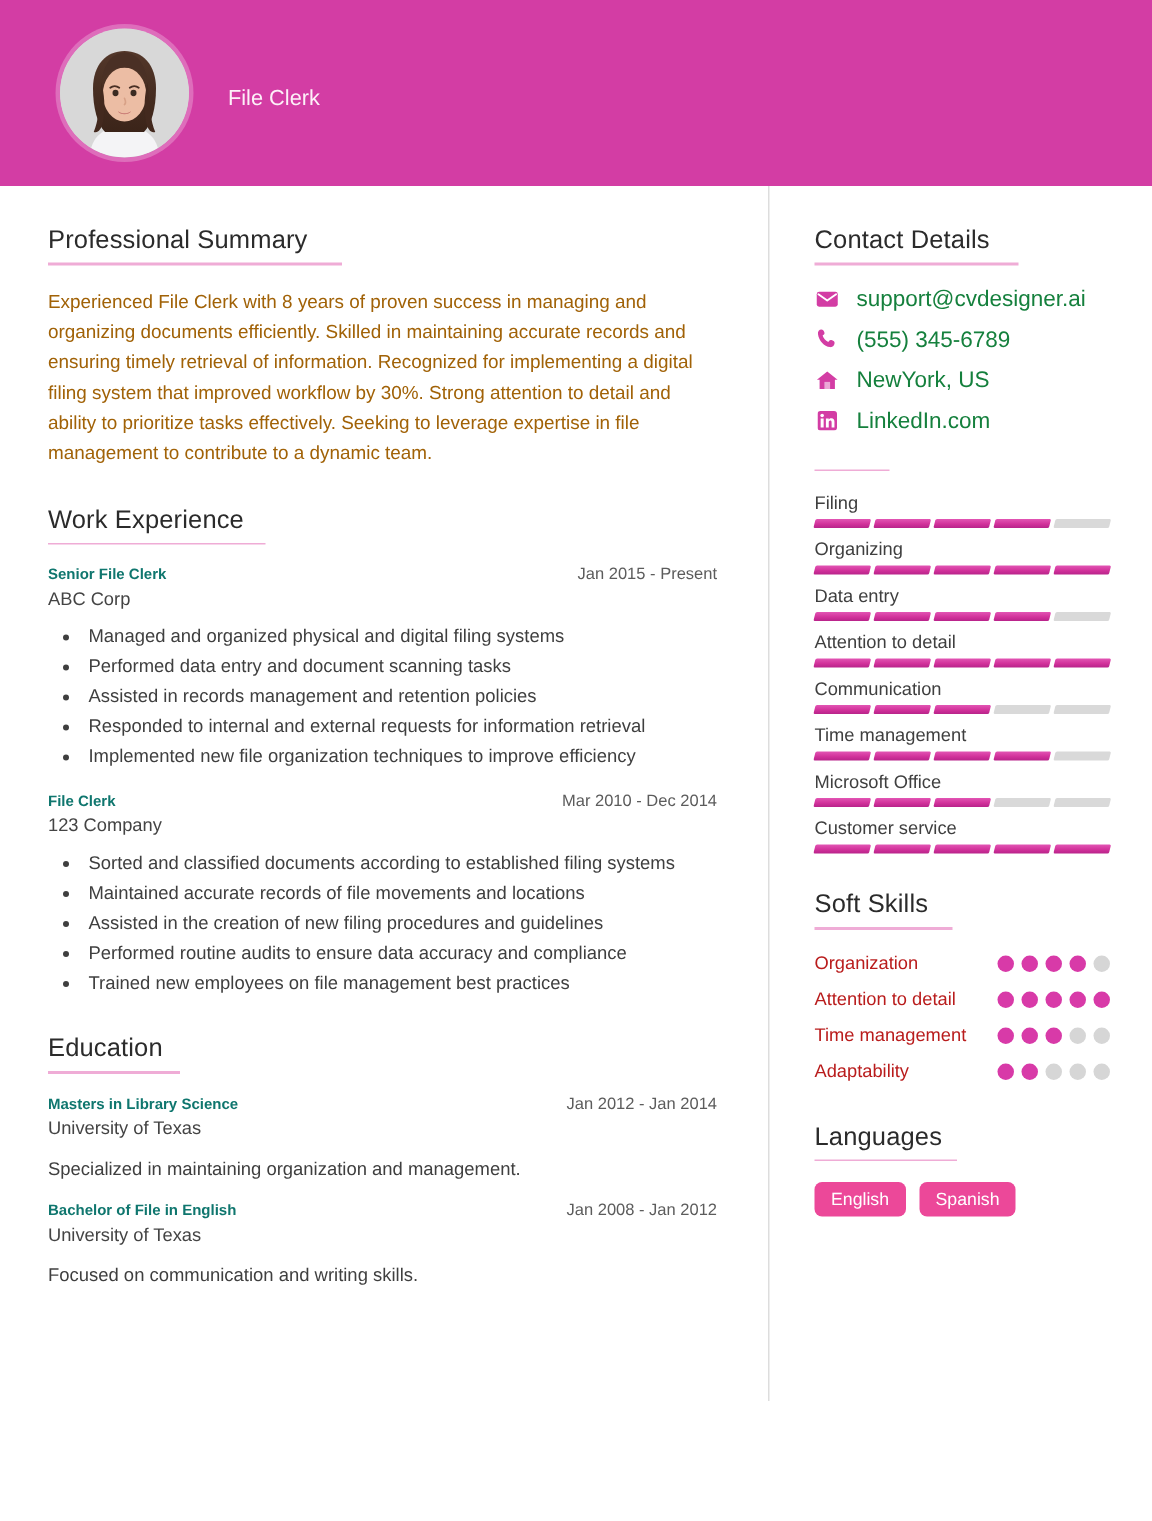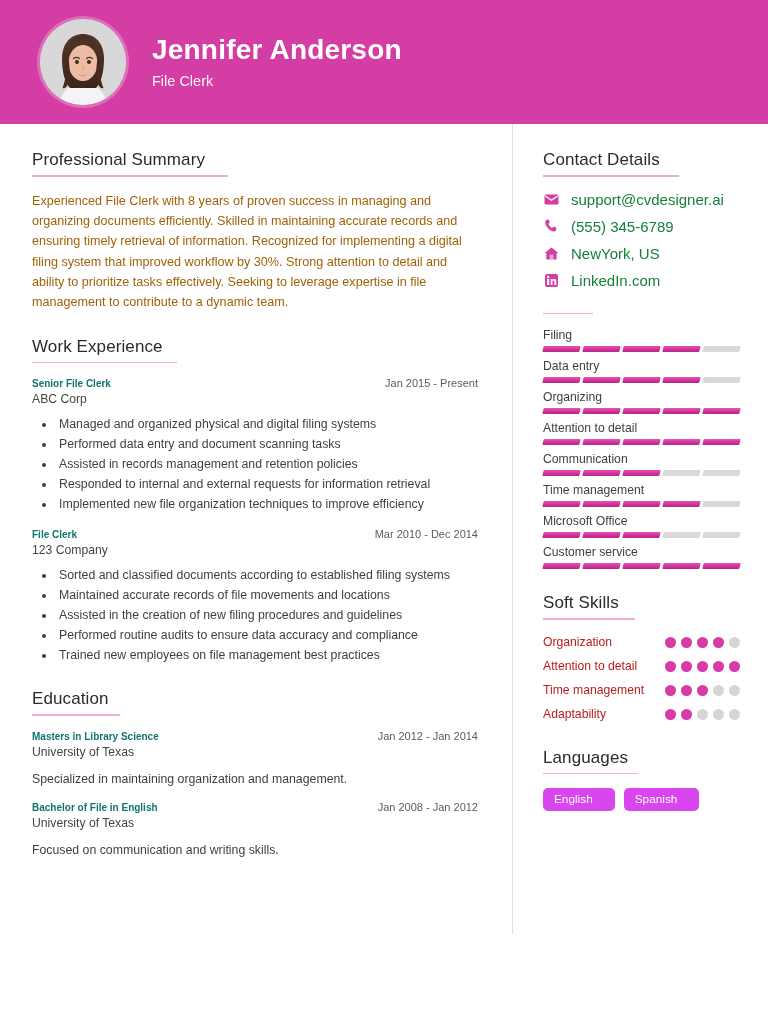--- a/index.html
+++ b/index.html
@@ -209,24 +209,24 @@
     width: 11px;
     height: 11px;
     border-radius: 50%;
     background: #d6d6d6;
   }
   .dot.on { background: #d83aa8; }
 
   
   .lang-wrap { display: flex; gap: 9px; flex-wrap: wrap; }
   .lang-chip {
-    background: #d946ef;
+    background: #ec4899;
     color: #ffffff;
     font-size: 11.8px;
-    padding: 4px 22px 5px 11px;
+    padding: 4px 11px 5px 11px;
     border-radius: 5px;
   }
 </style>
 </head>
 <body>
 
 <div class="header">
   <div class="avatar">
     <svg viewBox="0 0 86 86">
       <defs>
@@ -249,21 +249,20 @@
         <ellipse cx="37" cy="43" rx="2" ry="2.1" fill="#3b2b22"></ellipse>
         <ellipse cx="49" cy="43" rx="2" ry="2.1" fill="#3b2b22"></ellipse>
         <path d="M33.5 39.5c1.6-1.3 4.2-1.4 6 0" stroke="#4a3025" stroke-width="1.2" fill="none" stroke-linecap="round"></path>
         <path d="M46.5 39.5c1.8-1.4 4.4-1.3 6 0" stroke="#4a3025" stroke-width="1.2" fill="none" stroke-linecap="round"></path>
         <path d="M43 46.5c.8 2 1.2 3.4 0 4.2" stroke="#d8a187" stroke-width="1.1" fill="none" stroke-linecap="round"></path>
         <path d="M38.5 55c2.6 2.1 6.4 2.1 9 0-1.4 2.8-7.6 2.9-9 0z" fill="#c4736f"></path>
       </g>
     </svg>
   </div>
   <div class="header-text">
-    <div class="name">Jennifer Anderson</div>
     <div class="role">File Clerk</div>
   </div>
 </div>
 
 <div class="body-wrap">
 
   <div class="left-col">
 
     <div class="sec-block">
       <div class="sec-title">Professional Summary</div>
@@ -386,37 +385,37 @@
             <div class="skill-label">Filing</div>
             <div class="skill-bar">
               <span class="skill-seg on"></span>
               <span class="skill-seg on"></span>
               <span class="skill-seg on"></span>
               <span class="skill-seg on"></span>
               <span class="skill-seg"></span>
             </div>
           </div>
           <div class="skill-item">
+            <div class="skill-label">Organizing</div>
+            <div class="skill-bar">
+              <span class="skill-seg on"></span>
+              <span class="skill-seg on"></span>
+              <span class="skill-seg on"></span>
+              <span class="skill-seg on"></span>
+              <span class="skill-seg on"></span>
+            </div>
+          </div>
+          <div class="skill-item">
             <div class="skill-label">Data entry</div>
             <div class="skill-bar">
               <span class="skill-seg on"></span>
               <span class="skill-seg on"></span>
               <span class="skill-seg on"></span>
               <span class="skill-seg on"></span>
               <span class="skill-seg"></span>
-            </div>
-          </div>
-          <div class="skill-item">
-            <div class="skill-label">Organizing</div>
-            <div class="skill-bar">
-              <span class="skill-seg on"></span>
-              <span class="skill-seg on"></span>
-              <span class="skill-seg on"></span>
-              <span class="skill-seg on"></span>
-              <span class="skill-seg on"></span>
             </div>
           </div>
           <div class="skill-item">
             <div class="skill-label">Attention to detail</div>
             <div class="skill-bar">
               <span class="skill-seg on"></span>
               <span class="skill-seg on"></span>
               <span class="skill-seg on"></span>
               <span class="skill-seg on"></span>
               <span class="skill-seg on"></span>

